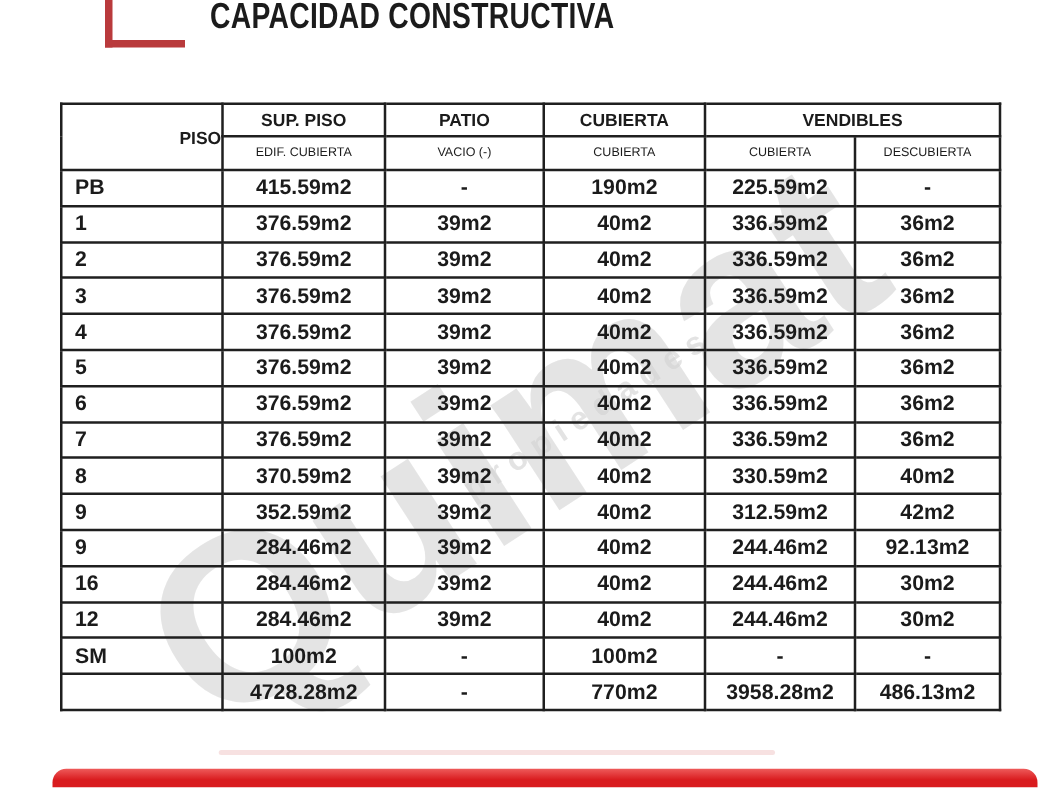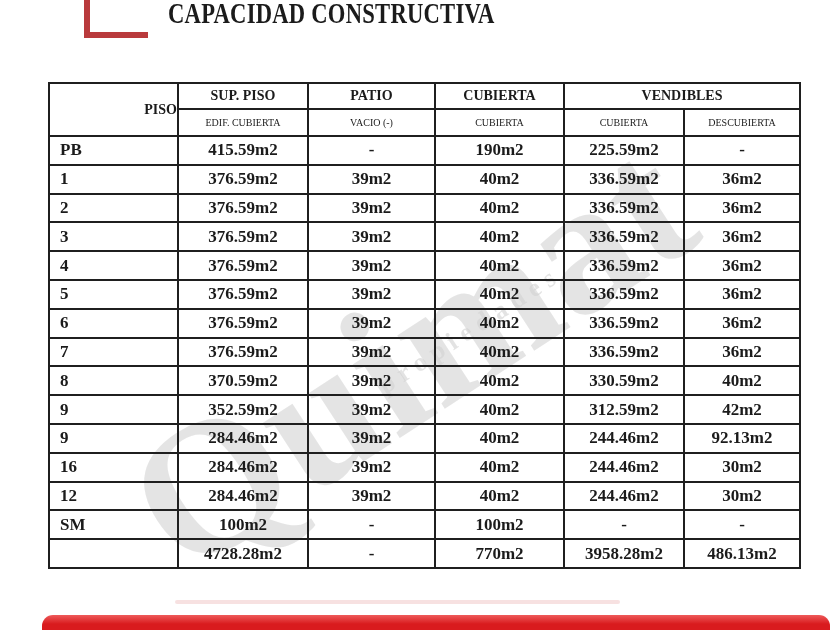--- a/index.html
+++ b/index.html
@@ -1,18 +1,18 @@
 <!DOCTYPE html>
 <html><head>
 <meta charset="utf-8">
 <style>
   html,body { margin:0; padding:0; background:#fff; }
   .canvas {
     position:relative; width:840px; height:630px; overflow:hidden;
-    background:#ffffff; font-family:Liberation Serif, serif;
+    background:#ffffff; font-family:Liberation Sans, sans-serif;
   }
 
   
   .bracket {
     position:absolute; left:84px; top:-12px; width:58px; height:44px;
     border-left:6px solid #b93a3c; border-bottom:6px solid #b93a3c;
   }
 
   .title {
     position:absolute; left:168px; top:-3px;

